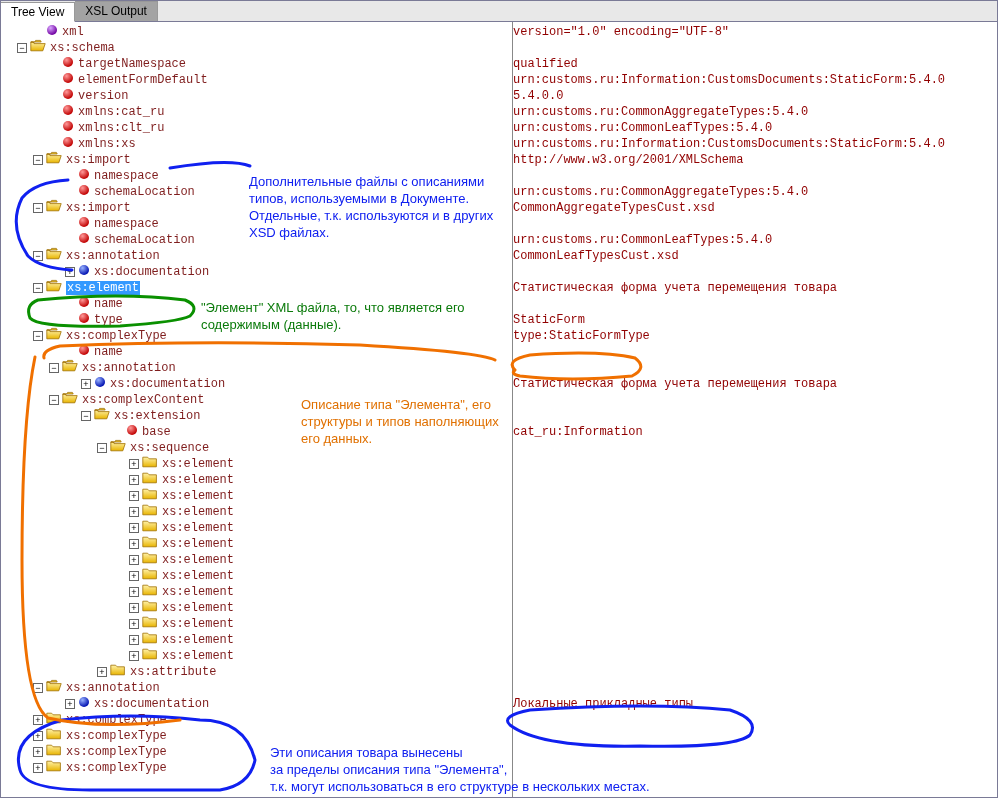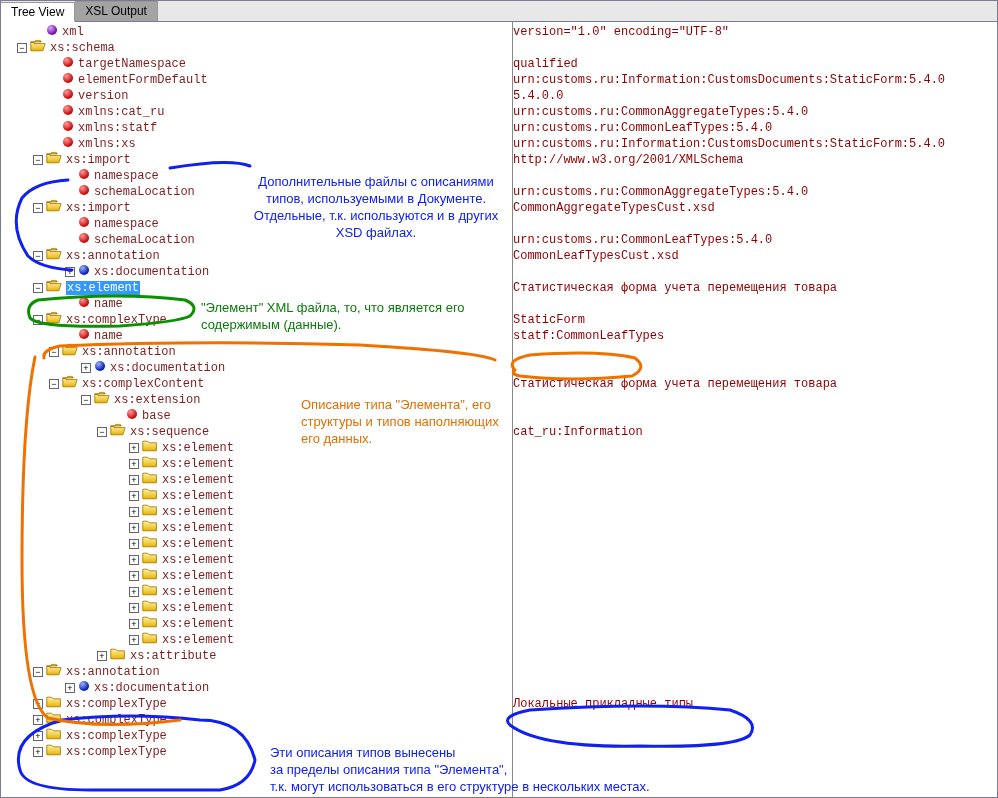--- a/index.html
+++ b/index.html
@@ -68,21 +68,21 @@
 </svg>
 
 <div class="frame">
   <div class="tabs">
     <div class="tab active">Tree View</div>
     <div class="tab">XSL Output</div>
   </div>
   <div class="content">
     <div class="treepane" id="tree">
 
-      <div class="annotation ann-blue" style="left:240px; top:152px; width:270px;text-align:center;">Дополнительные файлы с описаниями типов, используемыми в Документе. Отдельные, т.к. используются и в других XSD файлах.</div>
+      <div class="annotation ann-blue" style="left:248px; top:152px; width:270px;">Дополнительные файлы с описаниями типов, используемыми в Документе. Отдельные, т.к. используются и в других XSD файлах.</div>
       <div class="annotation ann-green" style="left:200px; top:278px; width:300px;">"Элемент"  XML файла, то, что является его содержимым (данные).</div>
       <div class="annotation ann-orange" style="left:300px; top:375px; width:210px;">Описание типа "Элемента", его структуры и типов наполняющих его данных.</div>
     <div class="row">
           <span class="ind"></span>
           <span class="ind"></span>
           <span style="display:inline-block;width:13px;flex-shrink:0;"></span>
           <span><svg class="ball" viewBox="0 0 12 12">
               <circle cx="6" cy="6" r="5" fill="url(#gp)"></circle>
             </svg></span>
           <span class="lbl">xml</span>
@@ -137,21 +137,21 @@
           <span class="lbl">xmlns:cat_ru</span>
         </div>
         <div class="row">
           <span class="ind"></span>
           <span class="ind"></span>
           <span class="ind"></span>
           <span style="display:inline-block;width:13px;flex-shrink:0;"></span>
           <span><svg class="ball" viewBox="0 0 12 12">
               <circle cx="6" cy="6" r="5" fill="url(#gr)"></circle>
             </svg></span>
-          <span class="lbl">xmlns:statf</span>
+          <span class="lbl">xmlns:clt_ru</span>
         </div>
         <div class="row">
           <span class="ind"></span>
           <span class="ind"></span>
           <span class="ind"></span>
           <span style="display:inline-block;width:13px;flex-shrink:0;"></span>
           <span><svg class="ball" viewBox="0 0 12 12">
               <circle cx="6" cy="6" r="5" fill="url(#gr)"></circle>
             </svg></span>
           <span class="lbl">xmlns:xs</span>
@@ -254,20 +254,31 @@
         <div class="row">
           <span class="ind"></span>
           <span class="ind"></span>
           <span class="ind"></span>
           <span class="ind"></span>
           <span style="display:inline-block;width:13px;flex-shrink:0;"></span>
           <span><svg class="ball" viewBox="0 0 12 12">
               <circle cx="6" cy="6" r="5" fill="url(#gr)"></circle>
             </svg></span>
           <span class="lbl">name</span>
+        </div>
+        <div class="row">
+          <span class="ind"></span>
+          <span class="ind"></span>
+          <span class="ind"></span>
+          <span class="ind"></span>
+          <span style="display:inline-block;width:13px;flex-shrink:0;"></span>
+          <span><svg class="ball" viewBox="0 0 12 12">
+              <circle cx="6" cy="6" r="5" fill="url(#gr)"></circle>
+            </svg></span>
+          <span class="lbl">type</span>
         </div>
         <div class="row">
           <span class="ind"></span>
           <span class="ind"></span>
           <span class="toggle">−</span>
           <span><svg class="folder" viewBox="0 0 20 16">
               <path d="M1 3 L1 14 L16 14 L19 5 L5 5 L4 3 Z" fill="url(#gf)" stroke="#a07000" stroke-width="1"></path>
               <path d="M1 3 L6 3 L7 1 L13 1 L14 3 L1 3" fill="url(#gf)" stroke="#a07000"></path>
             </svg></span>
           <span class="lbl">xs:complexType</span>
@@ -676,21 +687,21 @@
         <div class="row">
           <span class="valtext">Статистическая форма учета перемещения товара</span>
         </div>
         <div class="row">
           <span class="valtext"></span>
         </div>
         <div class="row">
           <span class="valtext">StaticForm</span>
         </div>
         <div class="row">
-          <span class="valtext">statf:CommonLeafTypes</span>
+          <span class="valtext">type:StaticFormType</span>
         </div>
         <div class="row">
           <span class="valtext"></span>
         </div>
         <div class="row">
           <span class="valtext"></span>
         </div>
         <div class="row">
           <span class="valtext">Статистическая форма учета перемещения товара</span>
         </div>
@@ -764,21 +775,21 @@
           <span class="valtext"></span>
         </div>
         <div class="row">
           <span class="valtext"></span>
         </div>
       </div>
   </div>
 </div>
 
 <div class="annotation ann-blue" style="left:270px; top:745px; width:550px;">
-  <span>Эти описания типов вынесены</span><br>
+  <span>Эти описания товара вынесены</span><br>
   <span>за пределы описания типа "Элемента",</span><br>
   <span>т.к. могут использоваться в его структуре в нескольких местах.</span>
 </div>
 
 <svg class="overlay" width="998" height="798">
   <g stroke="#1020f0" stroke-width="3" fill="none" stroke-linecap="round">
     <path d="M 170 168 Q 230 158 250 166"></path>
     <path d="M 22 198 Q 8 226 28 256 Q 40 268 72 270 M 22 198 Q 35 182 68 180"></path>
     <path d="M 62 720 Q 10 735 20 770 Q 25 790 90 790 L 220 790 Q 250 785 255 760 Q 245 720 200 720 Q 130 712 62 720"></path>
     <path d="M 510 725 Q 500 716 530 710 Q 650 702 730 710 Q 760 720 750 735 Q 735 748 640 746 Q 540 748 510 725"></path>

